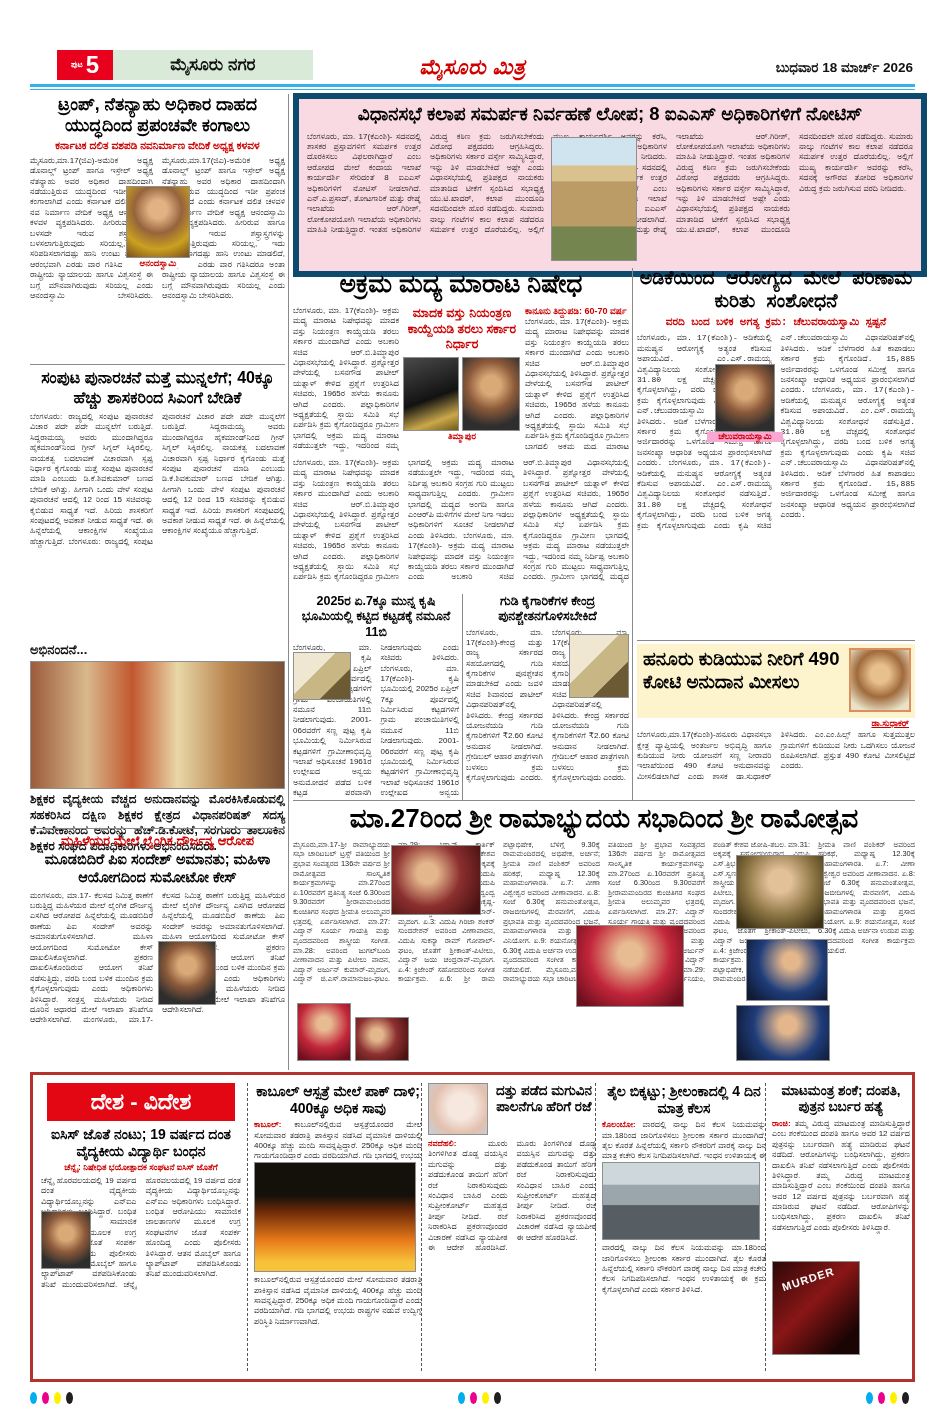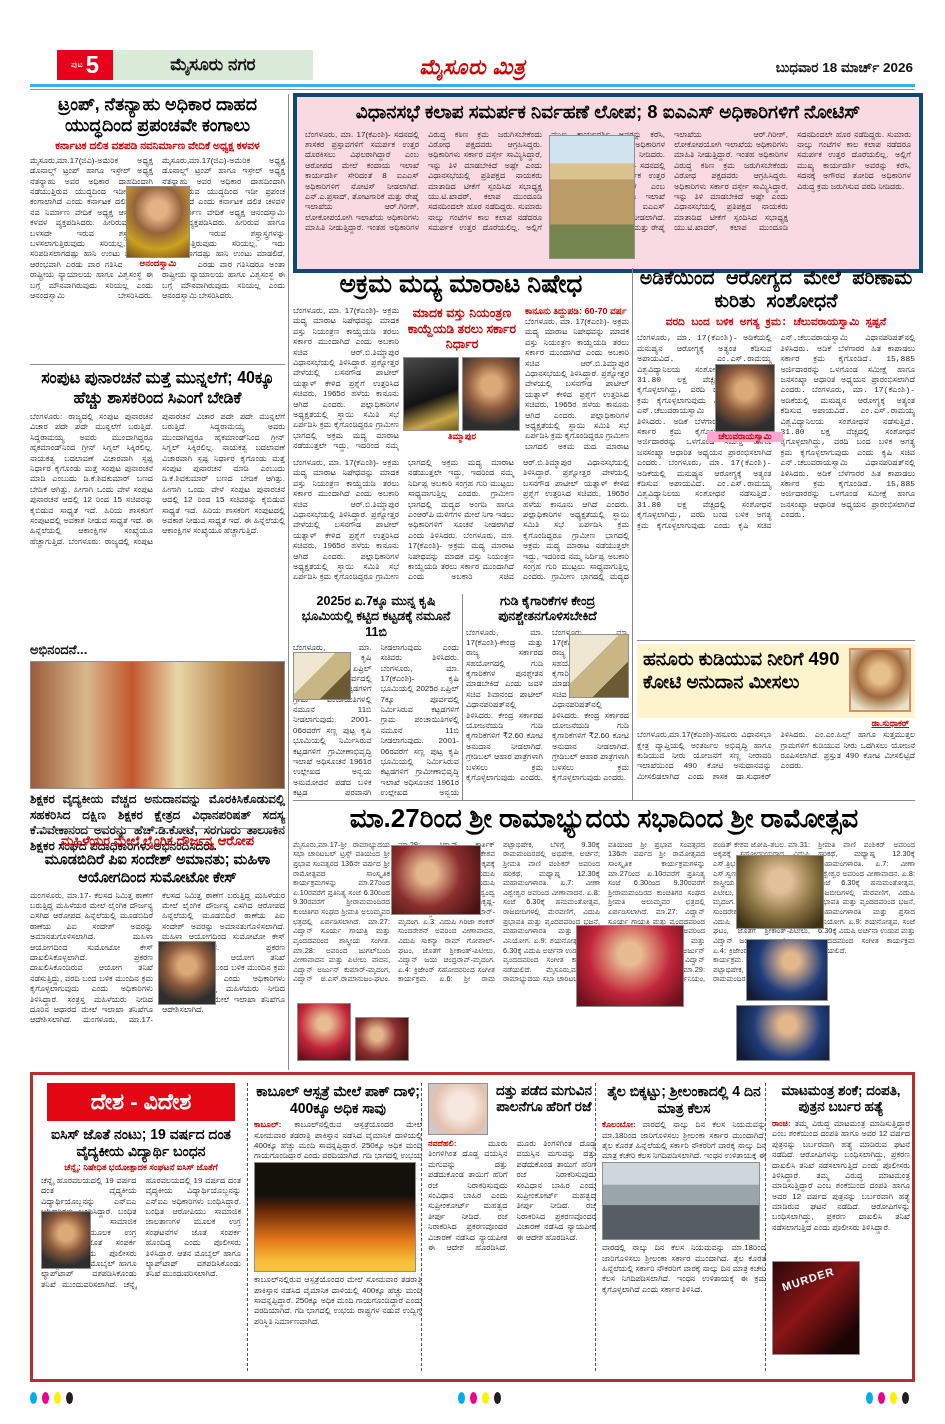--- a/index.html
+++ b/index.html
@@ -1,21 +1,21 @@
 <!DOCTYPE html>
 <html><head>
 <meta charset="utf-8">
 <style>
   html,body{margin:0;padding:0;background:#e9e9e9;}
   .page{position:relative;width:945px;height:1424px;background:#ffffff;margin:0 auto;
         font-family:"Liberation Sans","DejaVu Sans",sans-serif;color:#111;overflow:hidden;}
   .abs{position:absolute;}
   
   .pagebox{background:#e8001c;color:#fff;display:flex;align-items:center;justify-content:center;gap:3px;}
-  .pagebox .sm{font-size:8px;font-weight:normal;}
+  .pagebox .sm{font-size:8px;font-weight:bold;}
   .pagebox .num{font-size:24px;font-weight:bold;line-height:1;}
   .sectionbox{background:#d9ead9;display:flex;align-items:center;justify-content:center;
               font-weight:bold;font-size:17px;color:#111;}
   .masthead{color:#d10000;font-weight:bold;font-size:21px;letter-spacing:.5px;font-style:italic;}
   .hdate{font-weight:bold;font-size:13.5px;}
   .cyanrule{background:#35b2e8;}
   
   .hr{background:#8a8a8a;height:1px;}
   .vr{background:#8a8a8a;width:1px;}
   
@@ -43,21 +43,21 @@
   .ph-perf2{background:radial-gradient(circle at 55% 35%,#e3b68c 14%,#1f3d7a 55%,#101a35 90%);}
   .ph-perf3{background:radial-gradient(circle at 50% 35%,#e8bc92 15%,#c2263a 55%,#6e0f1d 90%);}
   .ph-perf4{background:radial-gradient(circle at 50% 35%,#e2c098 18%,#8a7342 55%,#3c3115 90%);}
   .ph-fire{background:linear-gradient(180deg,#14100a 0 30%,#6e2a08 45%,#e87b1a 72%,#f7c33a 92%);}
   .ph-baby{background:radial-gradient(circle at 55% 45%,#f6e8df 30%,#e2c0ae 65%,#c9cdd2 95%);}
   .ph-traffic{background:linear-gradient(180deg,#cdd7dc 0 28%,#9aa6ac 29% 55%,#565e63 56%);}
   .ph-murder{background:linear-gradient(135deg,#2e0808,#8a1616 45%,#1a0404 85%);position:relative;}
   .murder-label{position:absolute;top:10px;left:8px;color:#fff;font-weight:bold;font-size:11px;
                 transform:rotate(-18deg);letter-spacing:1px;}
   
-  .pinkbox{background:#f9dae3;border:4px solid #0c4a6e;}
+  .pinkbox{background:#f9dae3;border:6px solid #0c4a6e;}
   
   .yellowbox{background:#fdf3cd;}
   
   .natbox{border:3px solid #b5312c;}
   .nat-title{background:#e30613;color:#fff;font-weight:bold;font-size:22px;display:flex;
              align-items:center;justify-content:center;}
   .bcol{position:absolute;top:8px;bottom:8px;}
   .dash{border-left:1px dashed #555;}
   
   .dots{display:flex;gap:5px;}

